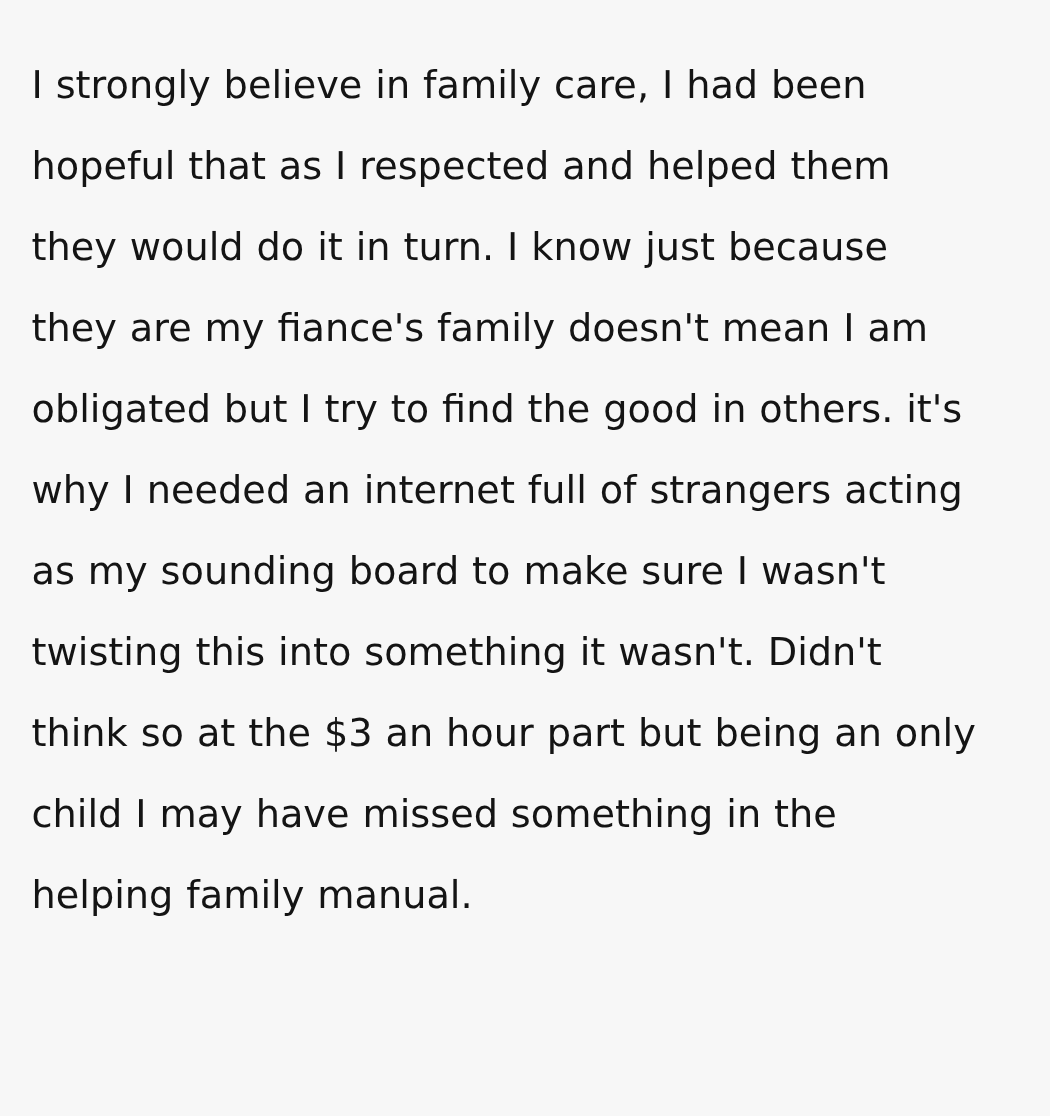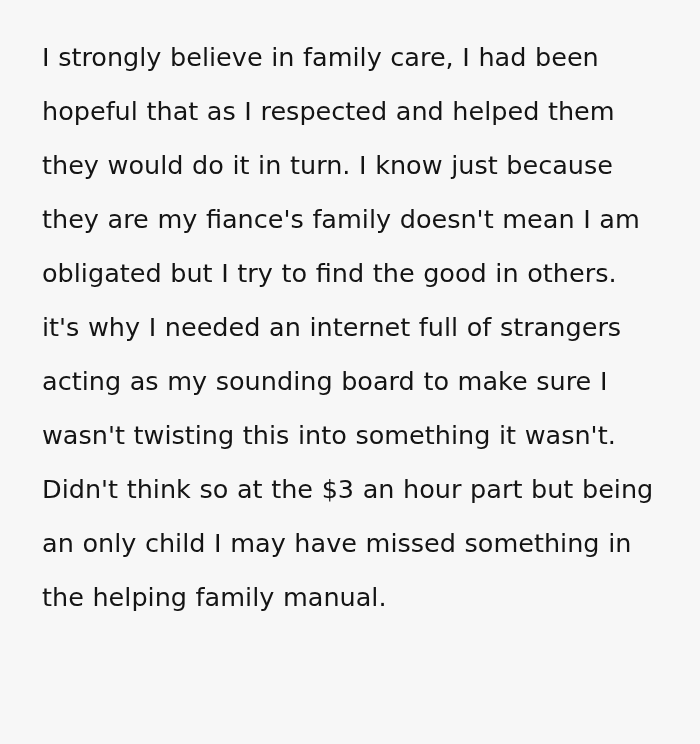--- a/index.html
+++ b/index.html
@@ -10,21 +10,21 @@
     width: 700px;
     height: 744px;
     background: #f7f7f7;
     font-family: "DejaVu Sans", sans-serif;
   }
   .page {
     box-sizing: border-box;
     width: 700px;
     height: 744px;
     background: #f7f7f7;
-    padding: 30px 44px 30px 42px;
+    padding: 30px 44px 30px 21px;
     display: flex;
     align-items: flex-start;
     justify-content: flex-start;
   }
   .post-text {
     font-family: "DejaVu Sans", sans-serif;
     font-size: 25.5px;
     line-height: 54px;
     color: #141414;
     letter-spacing: 0px;

